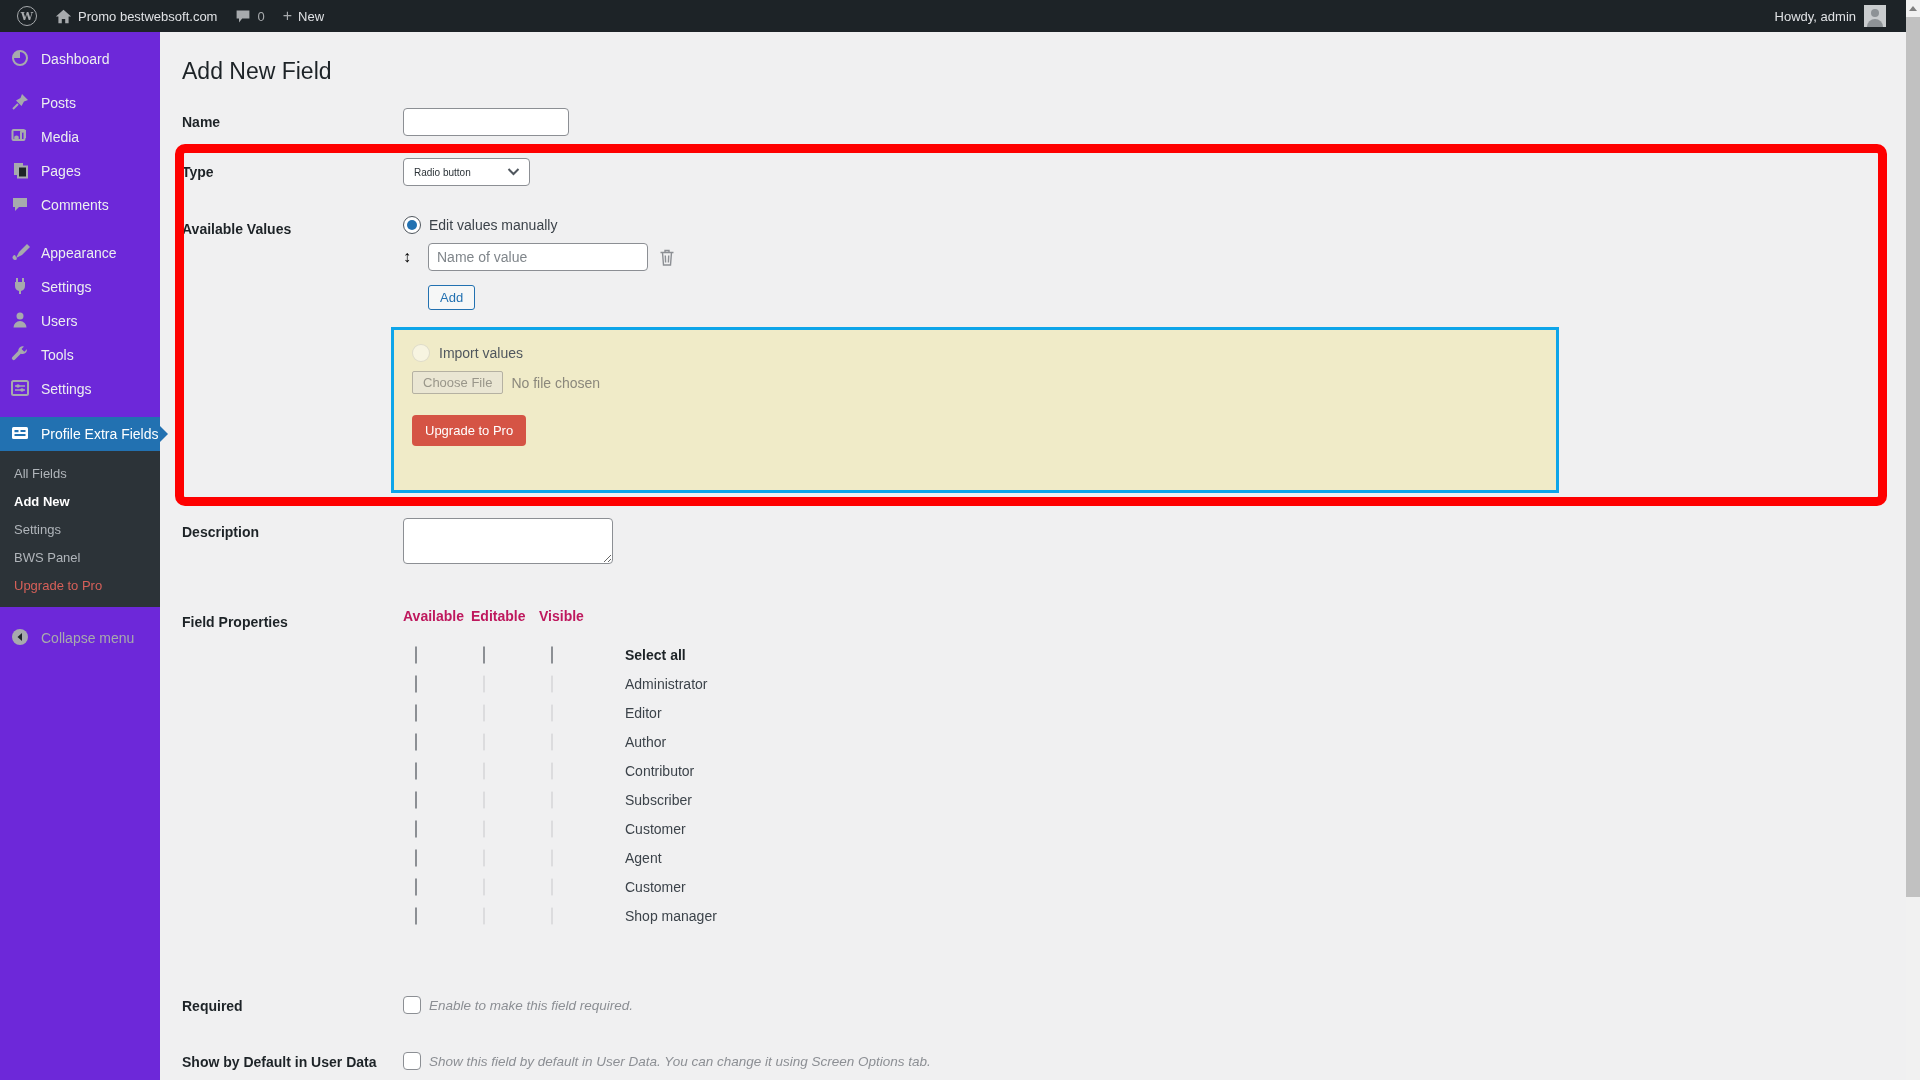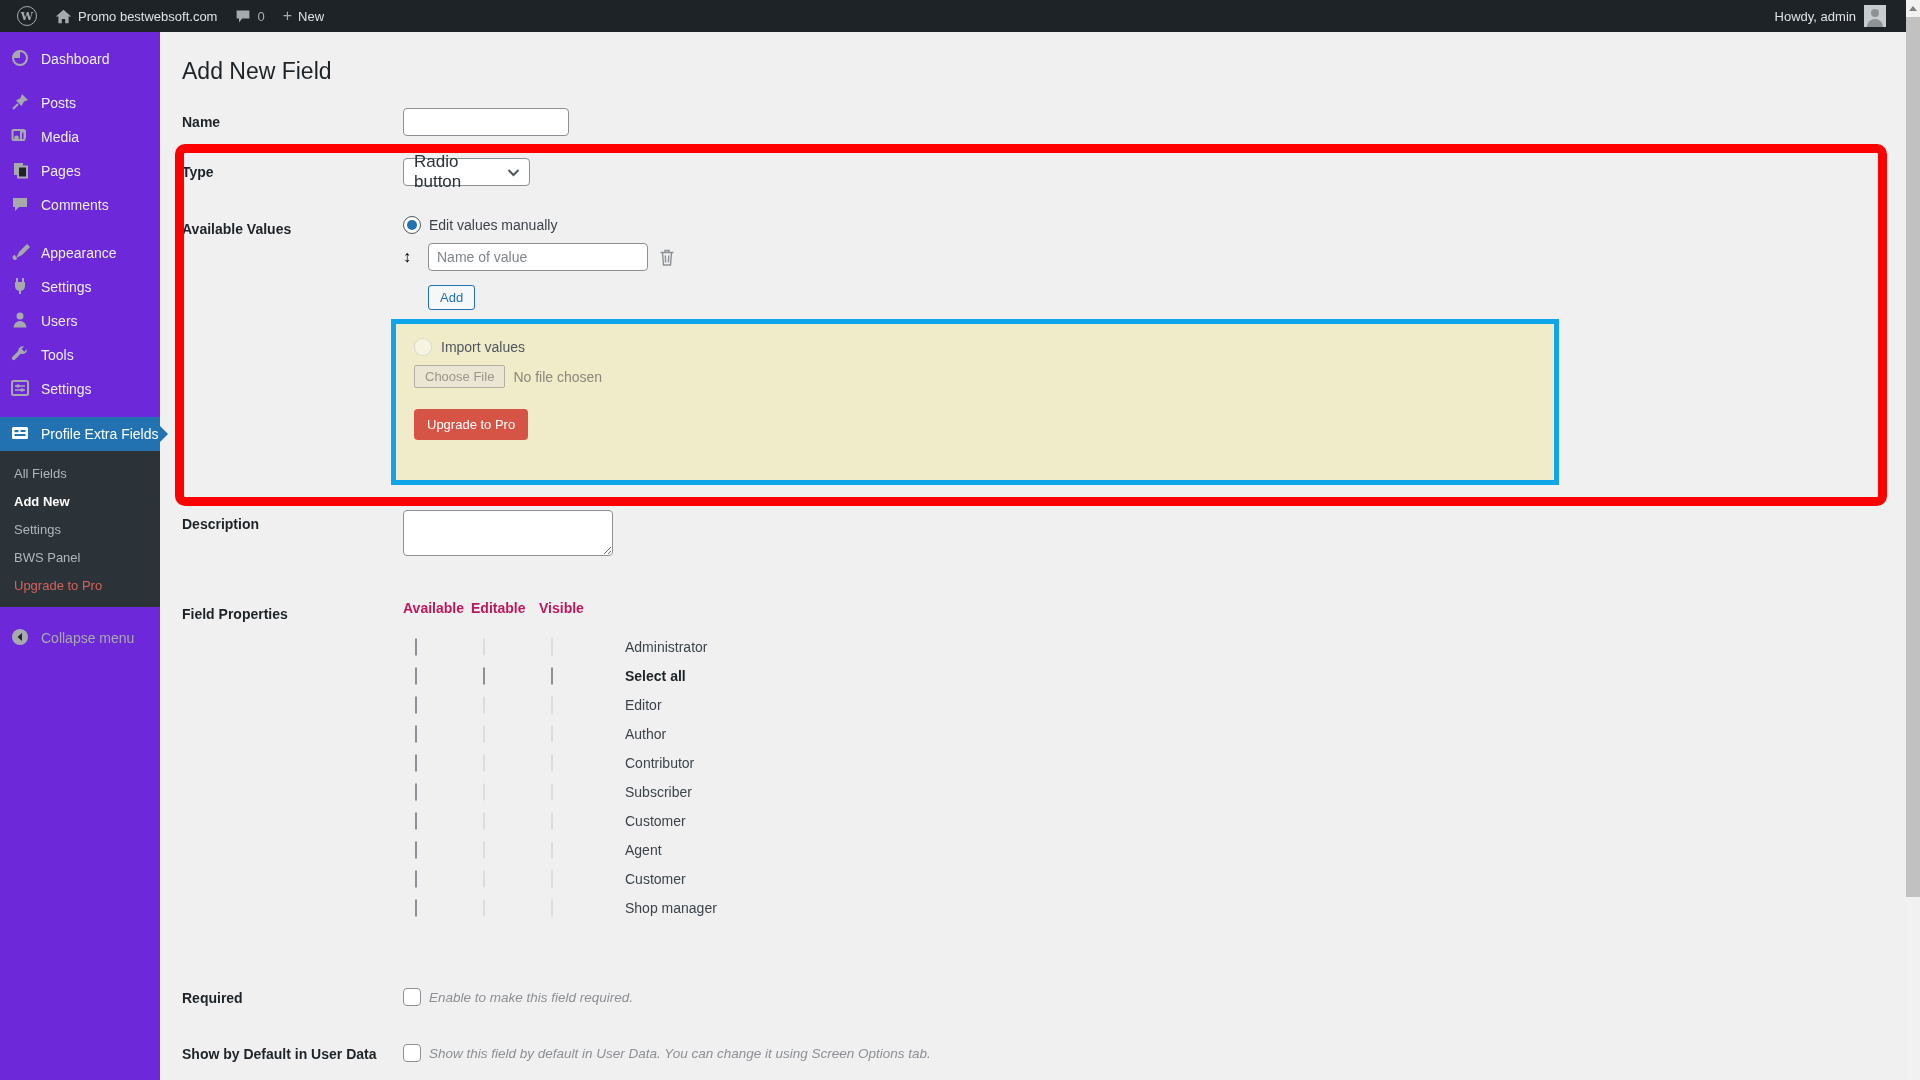--- a/index.html
+++ b/index.html
@@ -91,21 +91,21 @@
     height:28px; border:1px solid #8c8f94; border-radius:4px; background:#fff;
     font-family:"Liberation Sans", sans-serif; font-size:14px; padding:0 8px; color:#2c3338;
   }
   .text-input::placeholder { color:#80868b; opacity:1; }
   .name-input { width:166px; }
 
   .mb-name { margin-bottom:22px; }
   .select {
     width:127px; height:28px; border:1px solid #8c8f94; border-radius:4px; background:#fff;
     display:flex; align-items:center; justify-content:space-between;
-    padding:0 9px 0 10px; font-size:17px; color:#2c3338; cursor:pointer;
+    padding:0 9px 0 10px; font-size:10px; color:#2c3338; cursor:pointer;
   }
   .mb-type { margin-bottom:29px; }
 
   .radio-line { display:flex; align-items:center; gap:8px; height:20px; }
   .radio {
     width:18px; height:18px; border-radius:50%; border:1.2px solid #50575e; background:#fff;
     display:inline-flex; align-items:center; justify-content:center; flex:0 0 18px; cursor:pointer;
   }
   .radio.checked::after { content:""; width:10px; height:10px; border-radius:50%; background:#2271b1; }
   .radio.disabled { border-color:rgba(0,0,0,0.10); background:rgba(255,255,255,0.45); }
@@ -115,22 +115,22 @@
   .value-input { width:220px; }
   .trash-btn { margin-left:10px; display:inline-flex; cursor:pointer; }
 
   .add-btn {
     margin-top:14px; margin-left:25px;
     display:inline-block; background:#f6f7f7; border:1px solid #2271b1; color:#2271b1;
     font-size:13px; padding:4px 11px; border-radius:3px; cursor:pointer;
   }
 
   .import-box {
-    margin-top:9px; margin-left:-12px; width:1168px; height:166px;
-    background:#f0ebc8; border:5px solid #0ea5e9; padding:14px 18px;
+    margin-top:17px; margin-left:-12px; width:1168px; height:166px;
+    background:#f0ebc8; border:3px solid #0ea5e9; padding:14px 18px;
   }
   .import-radio-line { display:flex; align-items:center; gap:9px; color:#50575e; }
   .file-line { display:flex; align-items:center; margin-top:9px; }
   .choose-file-btn {
     background:#eae6d3; border:1px solid #b5b1a2; border-radius:2px;
     color:#99968a; font-size:13px; padding:3px 10px; cursor:default;
   }
   .no-file { margin-left:8px; color:#8b887c; }
   .upload-hint { margin-top:13px; font-style:italic; font-size:13px; color:#7e7b6b; }
   .upgrade-btn {
@@ -420,30 +420,30 @@
         <div class="prop-headers">
           <div class="prop-head-cell">Available</div>
           <div class="prop-head-cell">Editable</div>
           <div class="prop-head-cell">Visible</div>
         </div>
 
         <div class="prop-grid">
 
           <div class="prop-row">
             <div class="cb-cell"><span class="checkbox"></span></div>
+            <div class="cb-cell"><span class="checkbox"></span></div>
+            <div class="cb-cell"><span class="checkbox"></span></div>
+            <span class="prop-role-label bold">Select all</span>
+          </div>
+
+          <div class="prop-row">
+            <div class="cb-cell"><span class="checkbox"></span></div>
             <div class="cb-cell"><span class="checkbox disabled"></span></div>
             <div class="cb-cell"><span class="checkbox disabled"></span></div>
             <span class="prop-role-label">Administrator</span>
-          </div>
-
-          <div class="prop-row">
-            <div class="cb-cell"><span class="checkbox"></span></div>
-            <div class="cb-cell"><span class="checkbox"></span></div>
-            <div class="cb-cell"><span class="checkbox"></span></div>
-            <span class="prop-role-label bold">Select all</span>
           </div>
 
           <div class="prop-row">
             <div class="cb-cell"><span class="checkbox"></span></div>
             <div class="cb-cell"><span class="checkbox disabled"></span></div>
             <div class="cb-cell"><span class="checkbox disabled"></span></div>
             <span class="prop-role-label">Editor</span>
           </div>
 
           <div class="prop-row">

